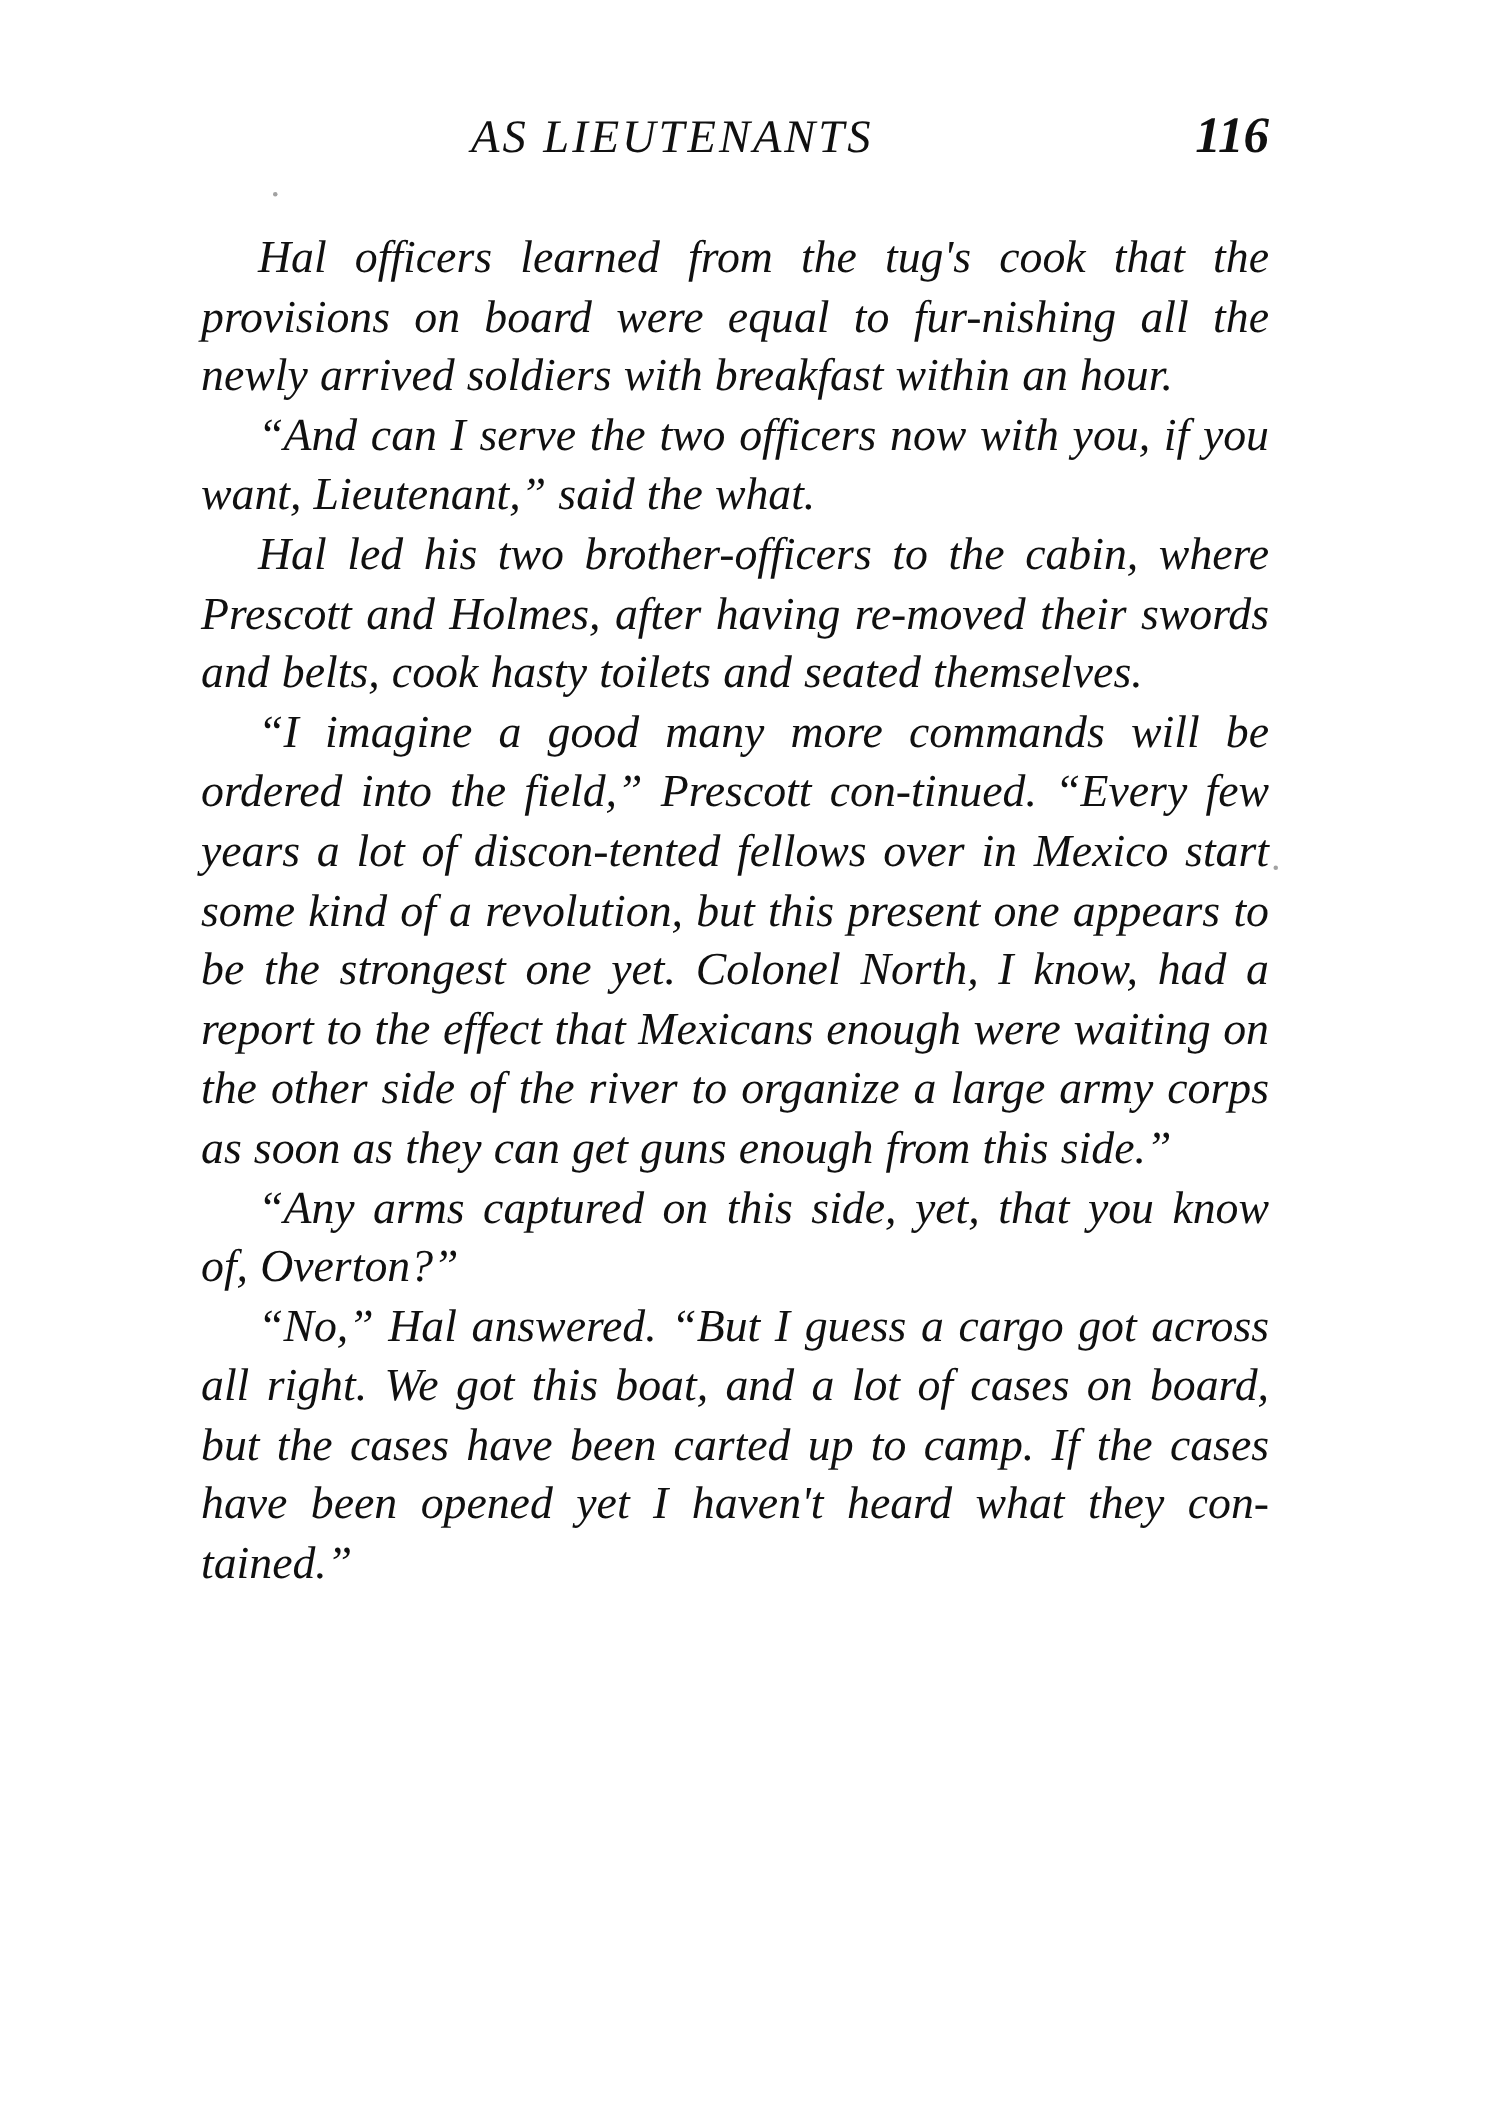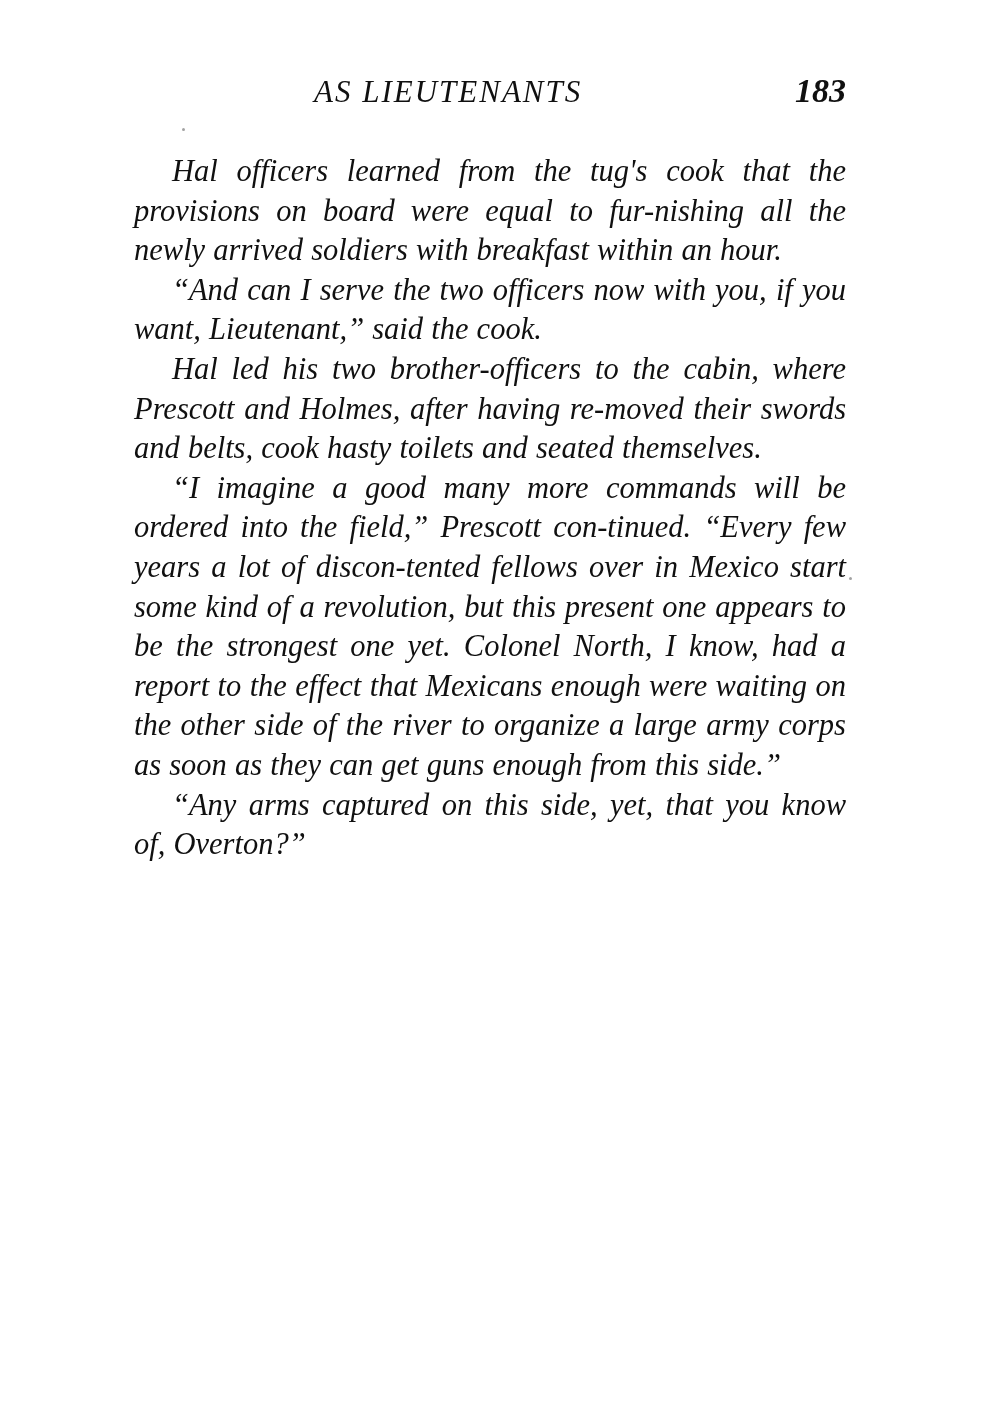--- a/index.html
+++ b/index.html
@@ -74,27 +74,28 @@
     opacity: 0.8;
   }
 </style>
 </head>
 <body>
 
 <div class="page">
 
   <div class="header">
     <div class="running-head">AS LIEUTENANTS</div>
-    <div class="folio">183</div>
+    <div class="folio">116</div>
   </div>
 
   <div class="body-block">
     <p class="para">Hal officers learned from the tug's cook that the provisions on board were equal to fur-nishing all the newly arrived soldiers with breakfast within an hour.</p>
-    <p class="para">“And can I serve the two officers now with you, if you want, Lieutenant,” said the cook.</p>
+    <p class="para">“And can I serve the two officers now with you, if you want, Lieutenant,” said the what.</p>
     <p class="para">Hal led his two brother-officers to the cabin, where Prescott and Holmes, after having re-moved their swords and belts, cook hasty toilets and seated themselves.</p>
     <p class="para">“I imagine a good many more commands will be ordered into the field,” Prescott con-tinued. “Every few years a lot of discon-tented fellows over in Mexico start some kind of a revolution, but this present one appears to be the strongest one yet. Colonel North, I know, had a report to the effect that Mexicans enough were waiting on the other side of the river to organize a large army corps as soon as they can get guns enough from this side.”</p>
     <p class="para">“Any arms captured on this side, yet, that you know of, Overton?”</p>
+    <p class="para">“No,” Hal answered. “But I guess a cargo got across all right. We got this boat, and a lot of cases on board, but the cases have been carted up to camp. If the cases have been opened yet I haven't heard what they con-tained.”</p>
   </div>
 
   <div class="smudge" style="top:128px; left:166px;"></div>
   <div class="smudge" style="top:577px; left:833px;"></div>
 
 </div>
 
 </body></html>

